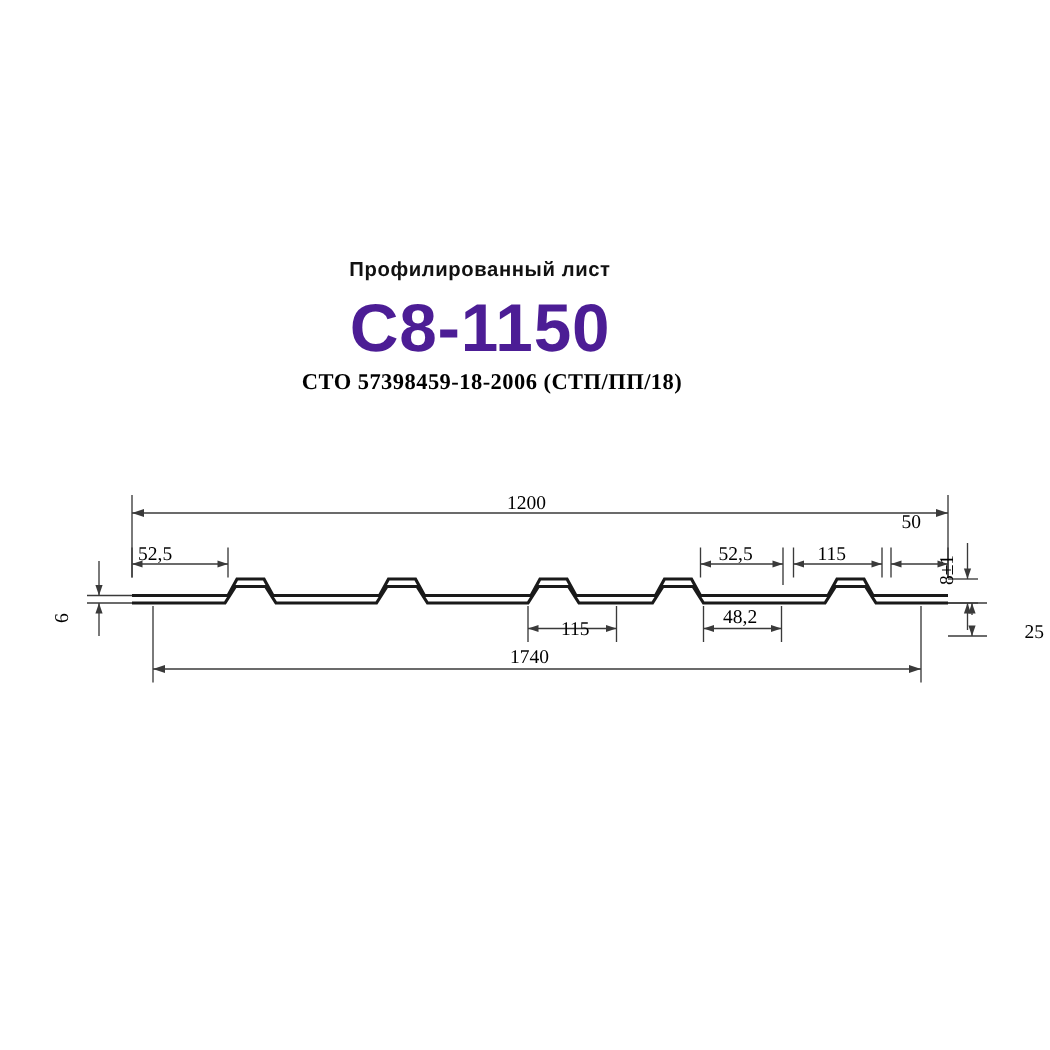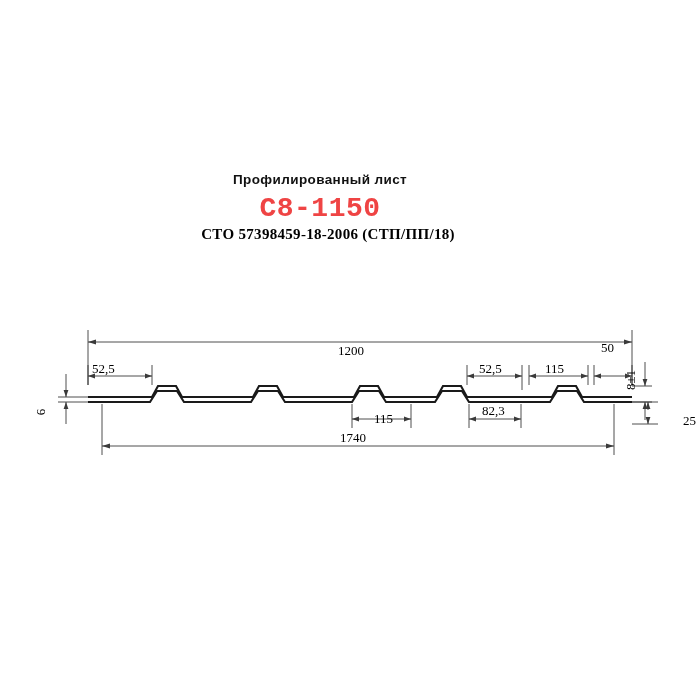--- a/index.html
+++ b/index.html
@@ -29,26 +29,26 @@
     text-align: center;
   }
   .title-sub {
     font-size: 13.5px;
     font-weight: bold;
     letter-spacing: 0.4px;
     color: #111;
     margin: 0;
   }
   .title-main {
-    font-family: Liberation Mono, monospace;
-    font-size: 28px;
+    font-family: Liberation Sans, sans-serif;
+    font-size: 45px;
     font-weight: bold;
     letter-spacing: 0.5px;
     margin: 6px 0 2px 0;
-    color: #ef4444;
+    color: #4c1d95;
   }
   .title-std {
     font-family: "Liberation Serif", serif;
     font-size: 15px;
     font-weight: bold;
     letter-spacing: 0.3px;
     margin: 2px 0 12px 0;
     color: #000;
     padding-left: 16px;
   }
@@ -171,33 +171,33 @@
     <path d="M 614,446 l -8,-2.6 l 0,5.2 Z" fill="#3a3a3a" stroke="none"></path>
   </g>
 </svg>
 
 <div class="title-block">
   <p class="title-sub">Профилированный лист</p>
   <p class="title-main">С8-1150</p>
   <p class="title-std">СТО 57398459-18-2006  (СТП/ПП/18)</p>
 </div>
 
-<div class="dim-label" style="left:338px; top:343px;">1200</div>
+<div class="dim-label" style="left:338px; top:327px;">1200</div>
 
 <div class="dim-label" style="left:92px; top:361px;">52,5</div>
 
 <div class="dim-label" style="left:479px; top:361px;">52,5</div>
 
 <div class="dim-label" style="left:545px; top:361px;">115</div>
 
 <div class="dim-label" style="left:601px; top:340px;">50</div>
 
 <div class="dim-label vert" style="left:621px; top:372px; transform:rotate(-90deg);">8±1</div>
 
 <div class="dim-label vert" style="left:38px; top:404px; transform:rotate(-90deg);">6</div>
 
 <div class="dim-label" style="left:374px; top:411px;">115</div>
 
-<div class="dim-label" style="left:482px; top:403px;">82,3</div>
+<div class="dim-label" style="left:482px; top:403px;">48,2</div>
 
 <div class="dim-label" style="left:654px; top:413px;margin-left:29px;">25</div>
 
 <div class="dim-label" style="left:340px; top:430px;">1740</div>
 
 </body></html>

